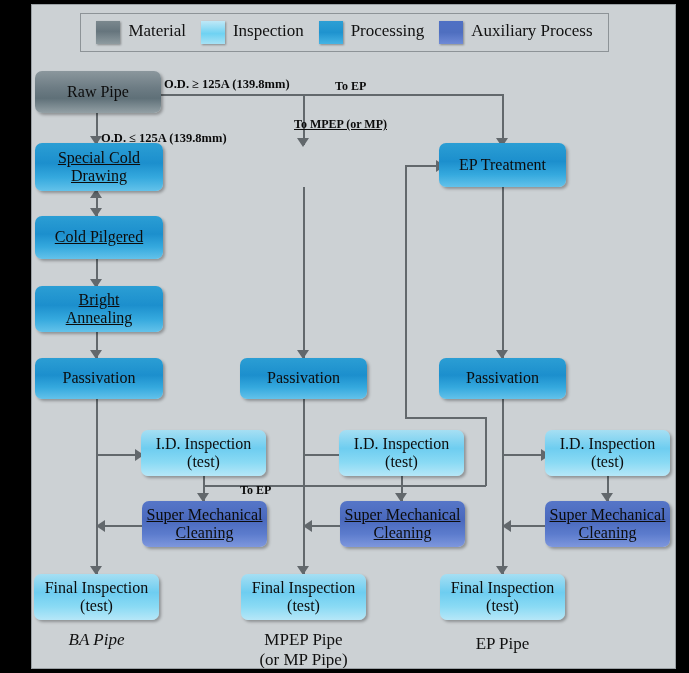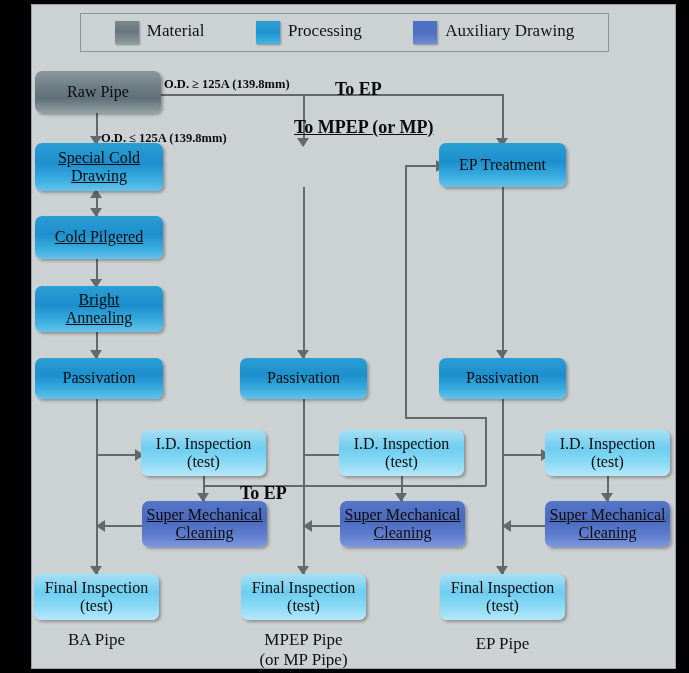--- a/index.html
+++ b/index.html
@@ -109,21 +109,21 @@
 
   
   .elabel {
     position: absolute;
     font-size: 12.5px;
     font-weight: bold;
     color: #0b0b0b;
     white-space: nowrap;
     z-index: 5;
   }
-  .elabel.big { font-size: 18px; }
+  .elabel.big { font-size: 12px; }
 
   
   .caption {
     position: absolute;
     font-size: 17px;
     color: #101010;
     text-align: center;
     white-space: pre-line;
     line-height: 1.15;
     z-index: 5;
@@ -133,26 +133,30 @@
 <body>
 
 <div id="canvas">
 
   <div id="legend">
     <div class="legend-entry">
       <span class="swatch sw-material"></span>
       <span class="legend-label">Material</span>
     </div>
     <div class="legend-entry">
+      <span class="swatch sw-inspection"></span>
+      <span class="legend-label">Inspection</span>
+    </div>
+    <div class="legend-entry">
       <span class="swatch sw-processing"></span>
       <span class="legend-label">Processing</span>
     </div>
     <div class="legend-entry">
       <span class="swatch sw-auxiliary"></span>
-      <span class="legend-label">Auxiliary Drawing</span>
+      <span class="legend-label">Auxiliary Process</span>
     </div>
   </div>
 
   <div class="ln lnh" style="left:127px; top:89px; width:345px;"></div>
 
   <div class="ln lnv" style="left:271px; top:89px; height:51px;"></div>
   <div class="arw arw-d" style="left:265px; top:133px;"></div>
 
   <div class="ln lnv" style="left:470px; top:89px; height:51px;"></div>
   <div class="arw arw-d" style="left:464px; top:133px;"></div>
@@ -243,17 +247,17 @@
   <div class="node n-inspect" style="left:513px; top:425px; width:125px; height:46px;">I.D. Inspection<br>(test)</div>
 
   <div class="node n-aux u" style="left:110px; top:496px; width:125px; height:46px;">Super Mechanical<br>Cleaning</div>
   <div class="node n-aux u" style="left:308px; top:496px; width:125px; height:46px;">Super Mechanical<br>Cleaning</div>
   <div class="node n-aux u" style="left:513px; top:496px; width:125px; height:46px;">Super Mechanical<br>Cleaning</div>
 
   <div class="node n-inspect" style="left:2px; top:569px; width:125px; height:46px;">Final Inspection<br>(test)</div>
   <div class="node n-inspect" style="left:209px; top:569px; width:125px; height:46px;">Final Inspection<br>(test)</div>
   <div class="node n-inspect" style="left:408px; top:569px; width:125px; height:46px;">Final Inspection<br>(test)</div>
 
-  <div class="caption" style="left:2px; top:625px; width:125px;">BA Pipe</div>
+  <div class="caption" style="left:2px; top:625px; width:125px;font-style:italic;">BA Pipe</div>
   <div class="caption" style="left:209px; top:625px; width:125px;">MPEP Pipe<br>(or MP Pipe)</div>
   <div class="caption" style="left:408px; top:629px; width:125px;">EP Pipe</div>
 
 </div>
 
 </body></html>

